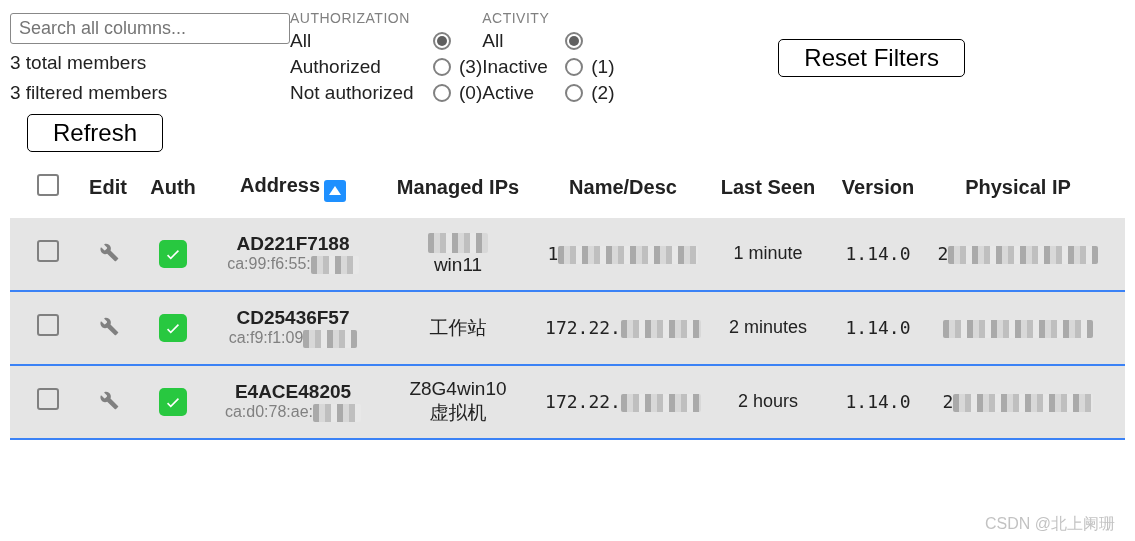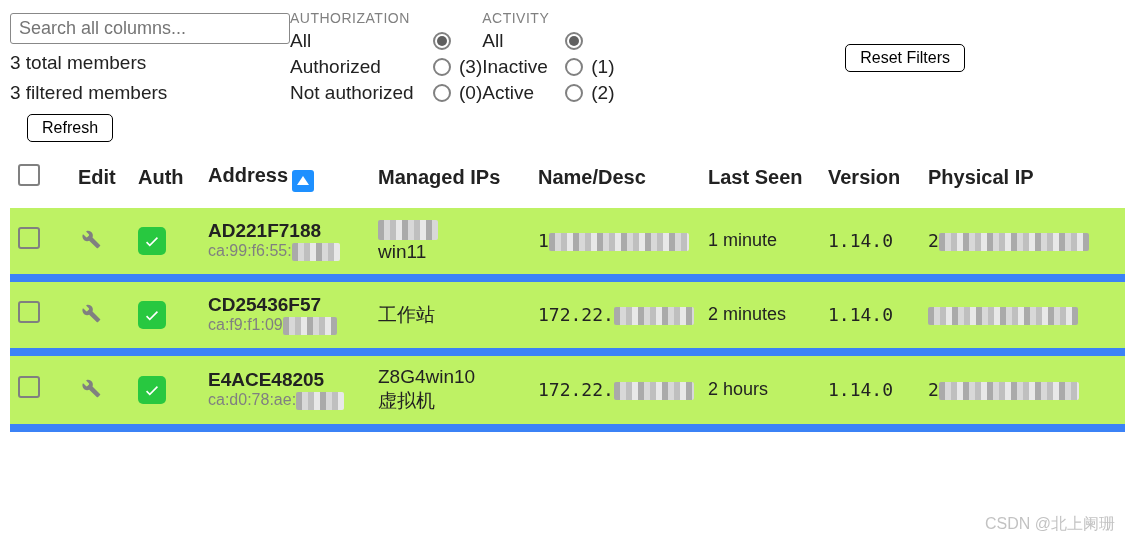--- a/index.html
+++ b/index.html
@@ -52,41 +52,42 @@
   }
   .radio.selected::after {
     content: ""; width: 10px; height: 10px; background: #606060; border-radius: 50%;
   }
   .count { color: #222; }
   .reset-col { margin-left: auto; padding-right: 160px; }
   .btn {
     border: 1.5px solid #000;
     border-radius: 5px;
     background: #fff;
-    padding: 4px 14px;
-    font-size: 16px;
+    padding: 4px 25px;
+    font-size: 24px;
     cursor: pointer;
   }
   .refresh-row { margin: 8px 0 12px 17px; }
   .table { width: 100%; }
   .thead, .trow {
     display: grid;
     grid-template-columns: 60px 60px 70px 170px 160px 170px 120px 100px 180px;
     align-items: center;
     padding: 10px 8px;
+    text-align: center;
   }
   .thead {
     font-weight: 700;
     font-size: 20px;
     border-bottom: 6px solid #fff;
     background: #fff;
   }
   .trow {
-    background: #bef264;
-    border-bottom: 8px solid #3b82f6;
+    background: #e5e5e5;
+    border-bottom: 2px solid #3b82f6;
     min-height: 74px;
   }
   .chk {
     width: 22px; height: 22px;
     border: 2.5px solid #808080;
     border-radius: 3px;
     display: inline-block;
     cursor: pointer;
   }
   .wrench {

